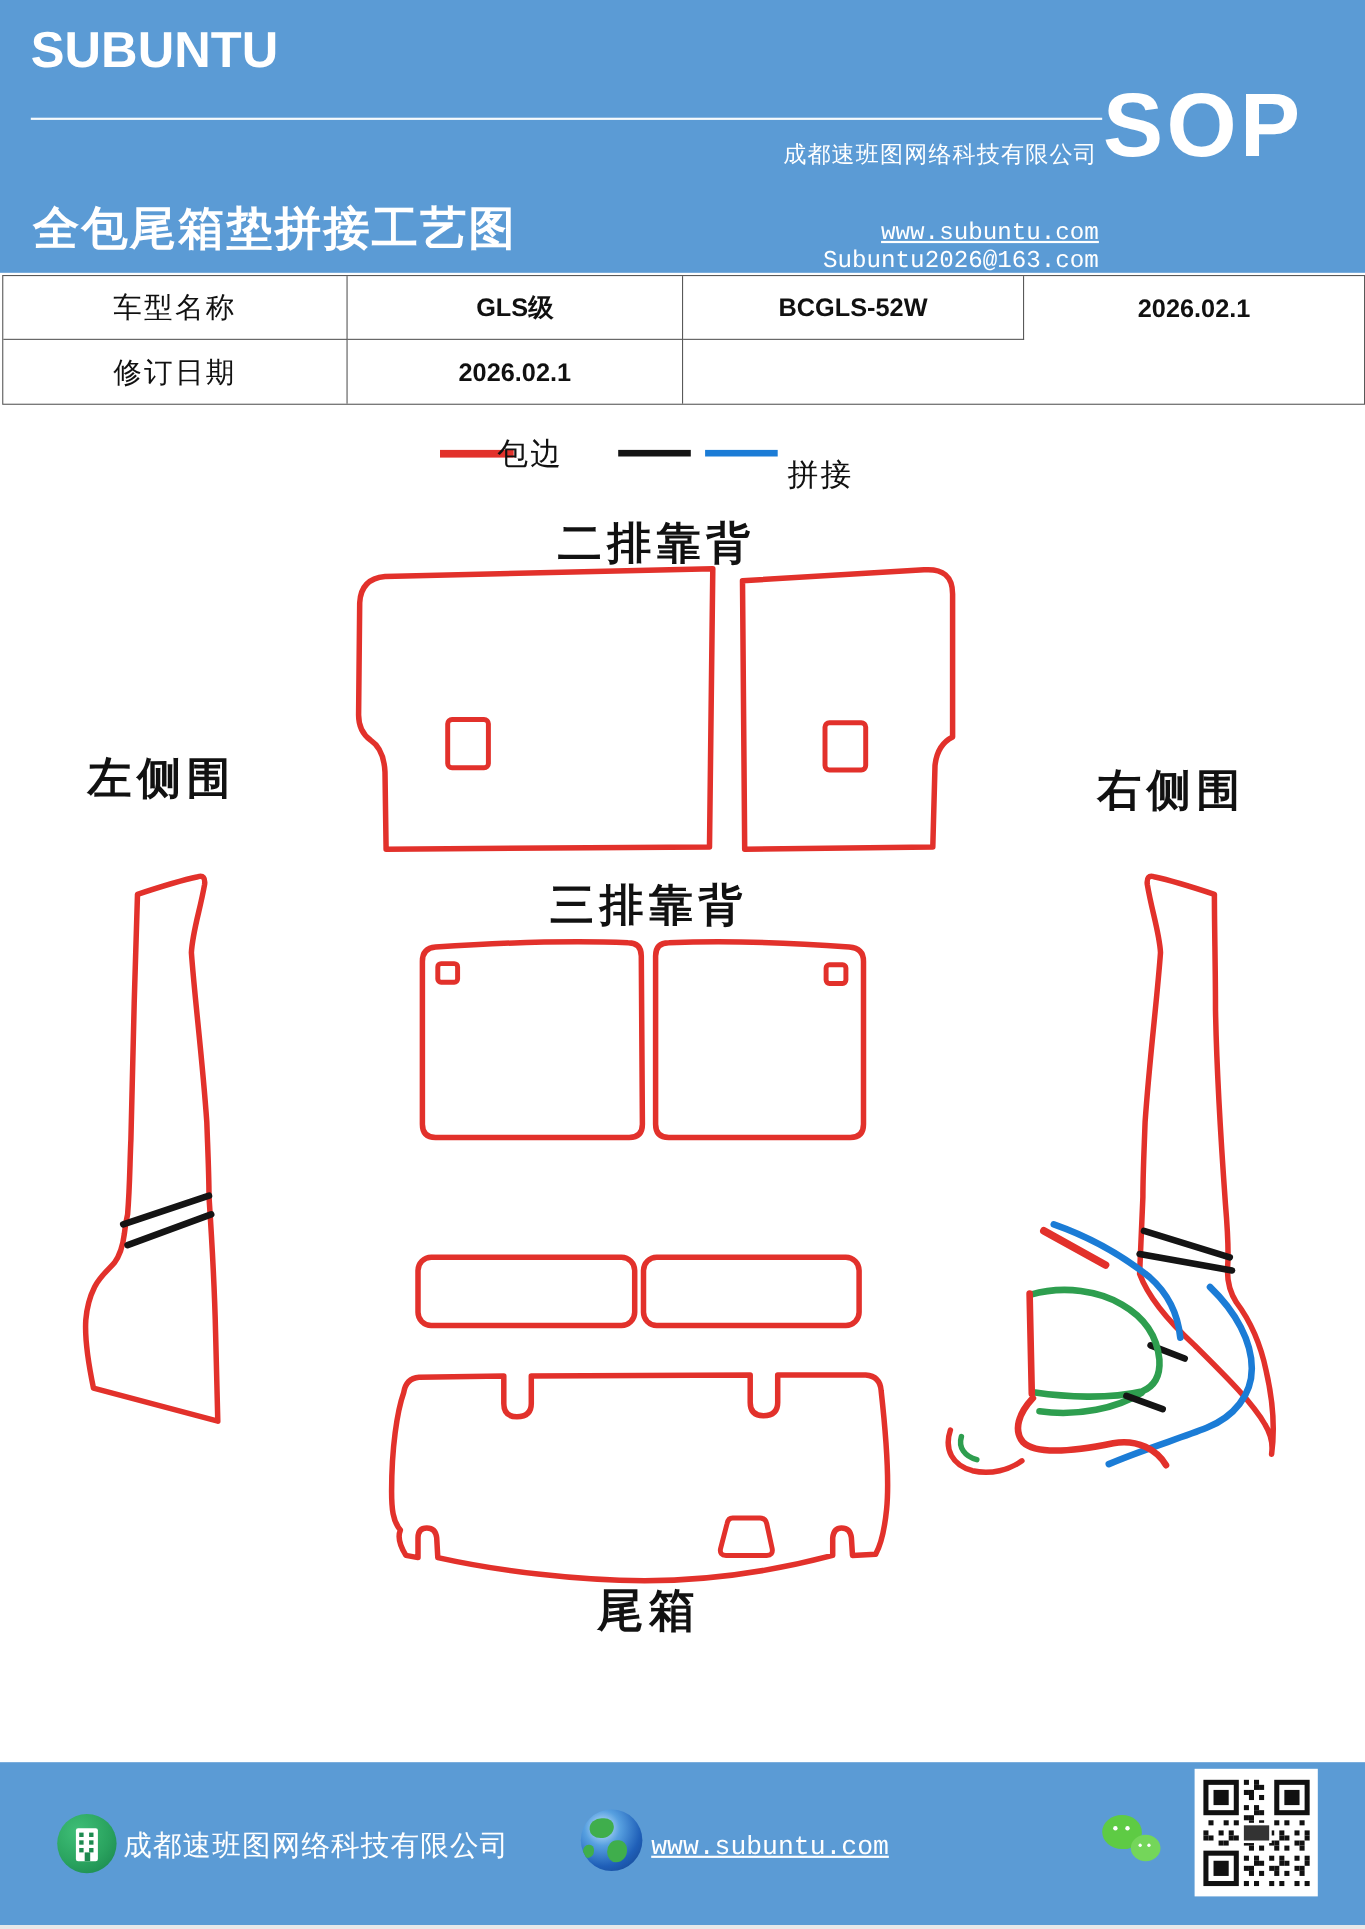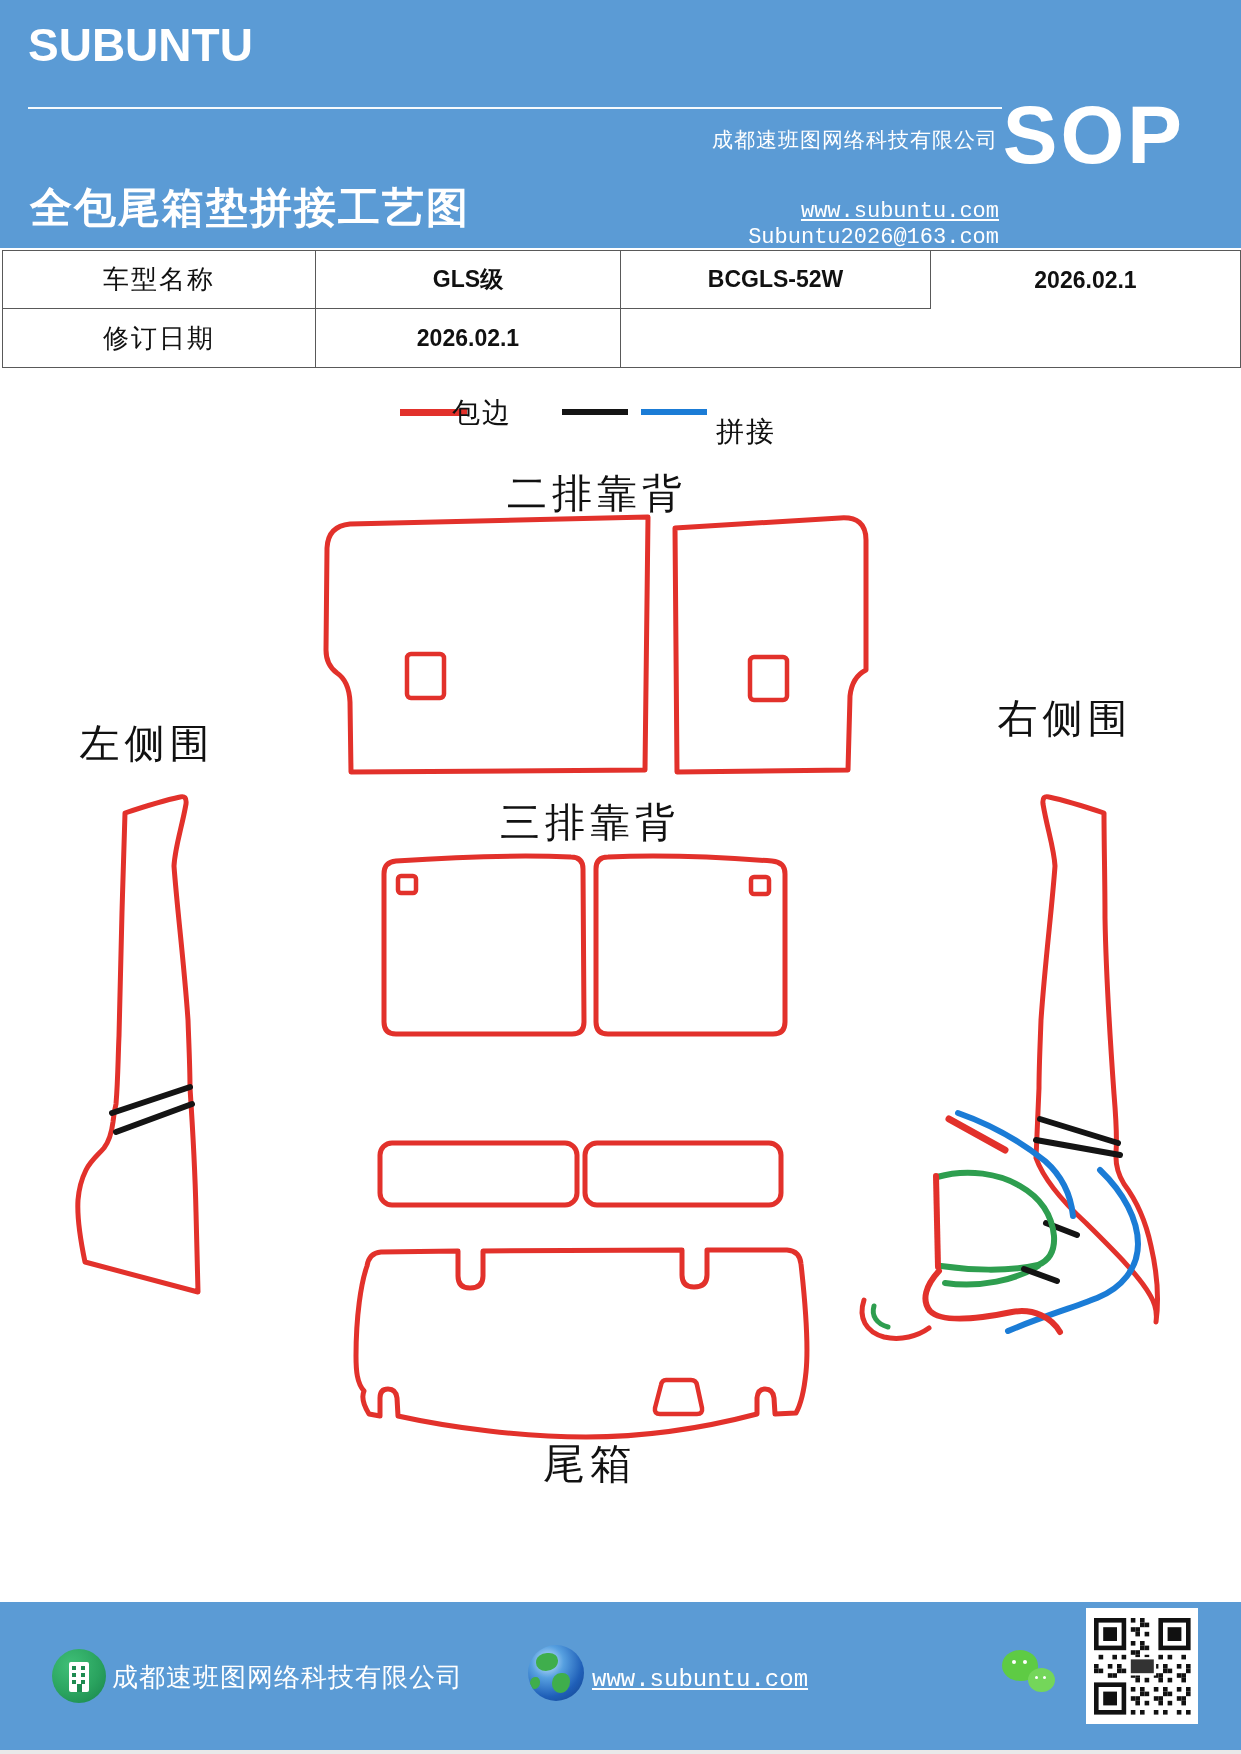--- a/index.html
+++ b/index.html
@@ -12,36 +12,36 @@
         font-family:"Liberation Sans","DejaVu Sans",sans-serif;}
   .header-rule{left:28px;top:107px;width:974px;height:2px;background:rgba(255,255,255,.95);}
   .doc-title{left:30px;top:180px;color:#fff;font-size:42px;font-weight:bold;letter-spacing:2px;
         font-family:"Liberation Serif","DejaVu Serif",serif;}
   .hdr-company{right:243px;top:126px;color:#fff;font-size:21px;letter-spacing:1px;
         font-family:"Liberation Serif","DejaVu Serif",serif;}
   .hdr-site{right:242px;top:199px;color:#fff;font-size:22px;text-decoration:underline;
         font-family:"Liberation Mono","DejaVu Sans Mono",monospace;}
   .hdr-mail{right:242px;top:225px;color:#fff;font-size:22px;
         font-family:"Liberation Mono","DejaVu Sans Mono",monospace;}
-  .sop{right:56px;top:88px;color:#fff;font-size:82px;font-weight:bold;letter-spacing:3px;}
+  .sop{right:56px;top:68px;color:#fff;font-size:82px;font-weight:bold;letter-spacing:3px;}
   
   .info-table{left:2px;top:250px;width:1237px;border:1px solid #595959;display:grid;
         grid-template-columns:313px 305px 310px 1fr;grid-auto-rows:58px;}
   .cell{border-right:1px solid #595959;border-bottom:1px solid #595959;display:flex;
         align-items:center;justify-content:center;color:#111;}
   .cell:nth-child(4n){border-right:none;}
   .cell.r2{border-bottom:none;}
   .cell.zh{font-family:"Liberation Serif","DejaVu Serif",serif;font-size:26px;letter-spacing:2px;}
   .cell.val{font-size:23px;font-weight:600;}
   
   .leg-line{height:7px;top:409px;}
   .leg-text{top:394px;color:#111;font-size:28px;letter-spacing:2px;
         font-family:"Liberation Serif","DejaVu Serif",serif;}
   
-  .dlabel{color:#111;font-weight:normal;letter-spacing:5px;text-align:center;
+  .dlabel{color:#111;font-weight:bold;letter-spacing:5px;text-align:center;
         font-family:"Liberation Serif","DejaVu Serif",serif;font-size:40px;}
   
   .footer-band{left:0;top:1602px;width:1241px;height:152px;background:var(--band,#5B9BD5);}
   .ft-company{left:112px;top:1660px;color:#fff;font-size:26px;letter-spacing:1px;
         font-family:"Liberation Serif","DejaVu Serif",serif;}
   .ft-site{left:592px;top:1666px;color:#fff;font-size:24px;text-decoration:underline;
         font-family:"Liberation Mono","DejaVu Sans Mono",monospace;}
   .building-badge{left:52px;top:1649px;width:54px;height:54px;border-radius:50%;
         background:radial-gradient(circle at 35% 30%,#3fbf77 0%,#2aa35f 55%,#17824a 100%);}
   .bld-body{left:17px;top:13px;width:20px;height:30px;background:#fff;border-radius:2px;}
@@ -81,21 +81,21 @@
   </div>
 
   <div class="abs leg-line" style="left:400px;width:67px;background:var(--red,#E2312B);"></div>
   <div class="abs leg-text" style="left:452px;">包边</div>
   <div class="abs leg-line" style="left:562px;width:66px;height:6px;background:var(--black,#141414);"></div>
   <div class="abs leg-line" style="left:641px;width:66px;height:6px;background:var(--blue,#1B7CD6);"></div>
   <div class="abs leg-text" style="left:716px;margin-top:19px;">拼接</div>
 
   <div class="abs dlabel" style="left:452px;top:466px;width:290px;">二排靠背</div>
   <div class="abs dlabel" style="left:445px;top:795px;width:290px;">三排靠背</div>
-  <div class="abs dlabel" style="left:72px;top:716px;width:150px;text-align:center;">左侧围</div>
+  <div class="abs dlabel" style="left:72px;top:680px;width:150px;text-align:center;">左侧围</div>
   <div class="abs dlabel" style="left:990px;top:691px;width:150px;">右侧围</div>
   <div class="abs dlabel" style="left:540px;top:1436px;width:100px;font-size:42px;">尾箱</div>
 
   <svg class="abs" style="left:0;top:0;" width="1241" height="1754" viewBox="0 0 1241 1754" fill="none" stroke-linecap="round" stroke-linejoin="round">
 
     <path stroke="var(--red,#E2312B)" stroke-width="5" d="M 327 548 Q 328 526 350 524 L 648 517 L 645 770 L 351 772 L 350 702 Q 349 681 337 673 Q 326 665 326 650 Z"></path>
     <rect x="407" y="654" width="37" height="44" rx="4" stroke="var(--red,#E2312B)" stroke-width="4.5"></rect>
 
     <path stroke="var(--red,#E2312B)" stroke-width="5" d="M 675 528 L 840 518 Q 866 516 866 540 L 866 670 Q 852 677 850 696 L 848 770 L 677 772 Z"></path>
     <rect x="750" y="657" width="37" height="43" rx="4" stroke="var(--red,#E2312B)" stroke-width="4.5"></rect>

